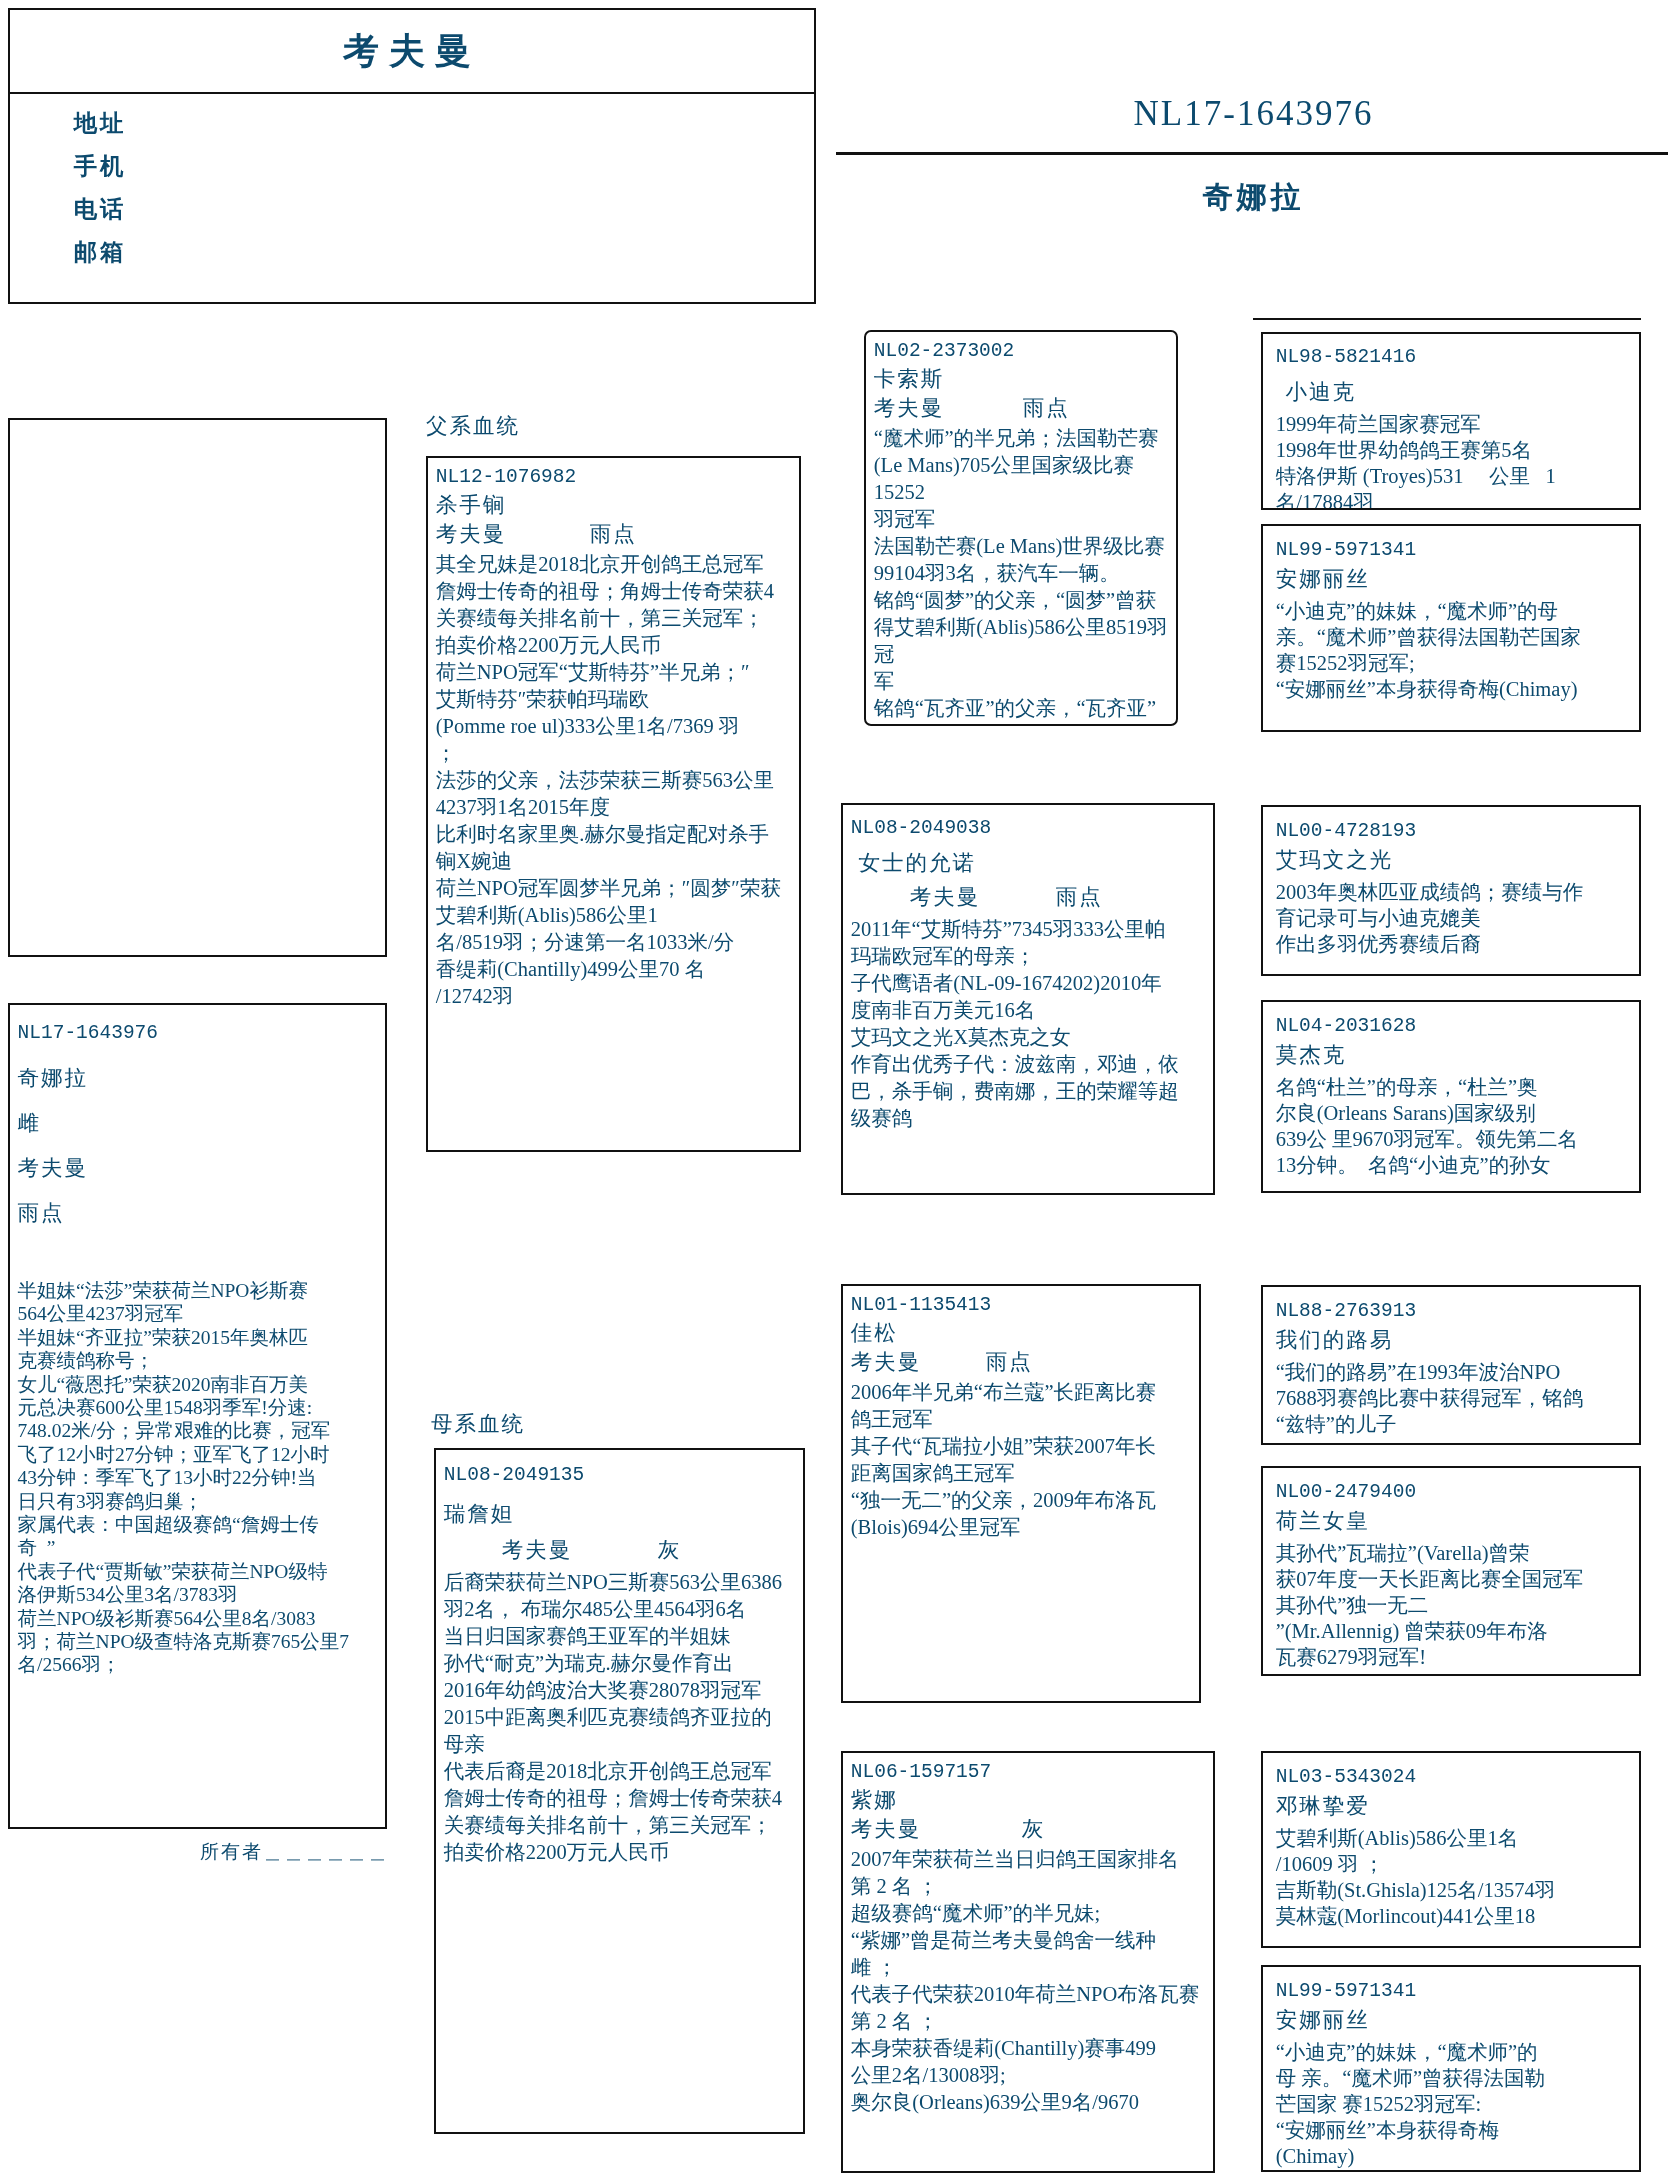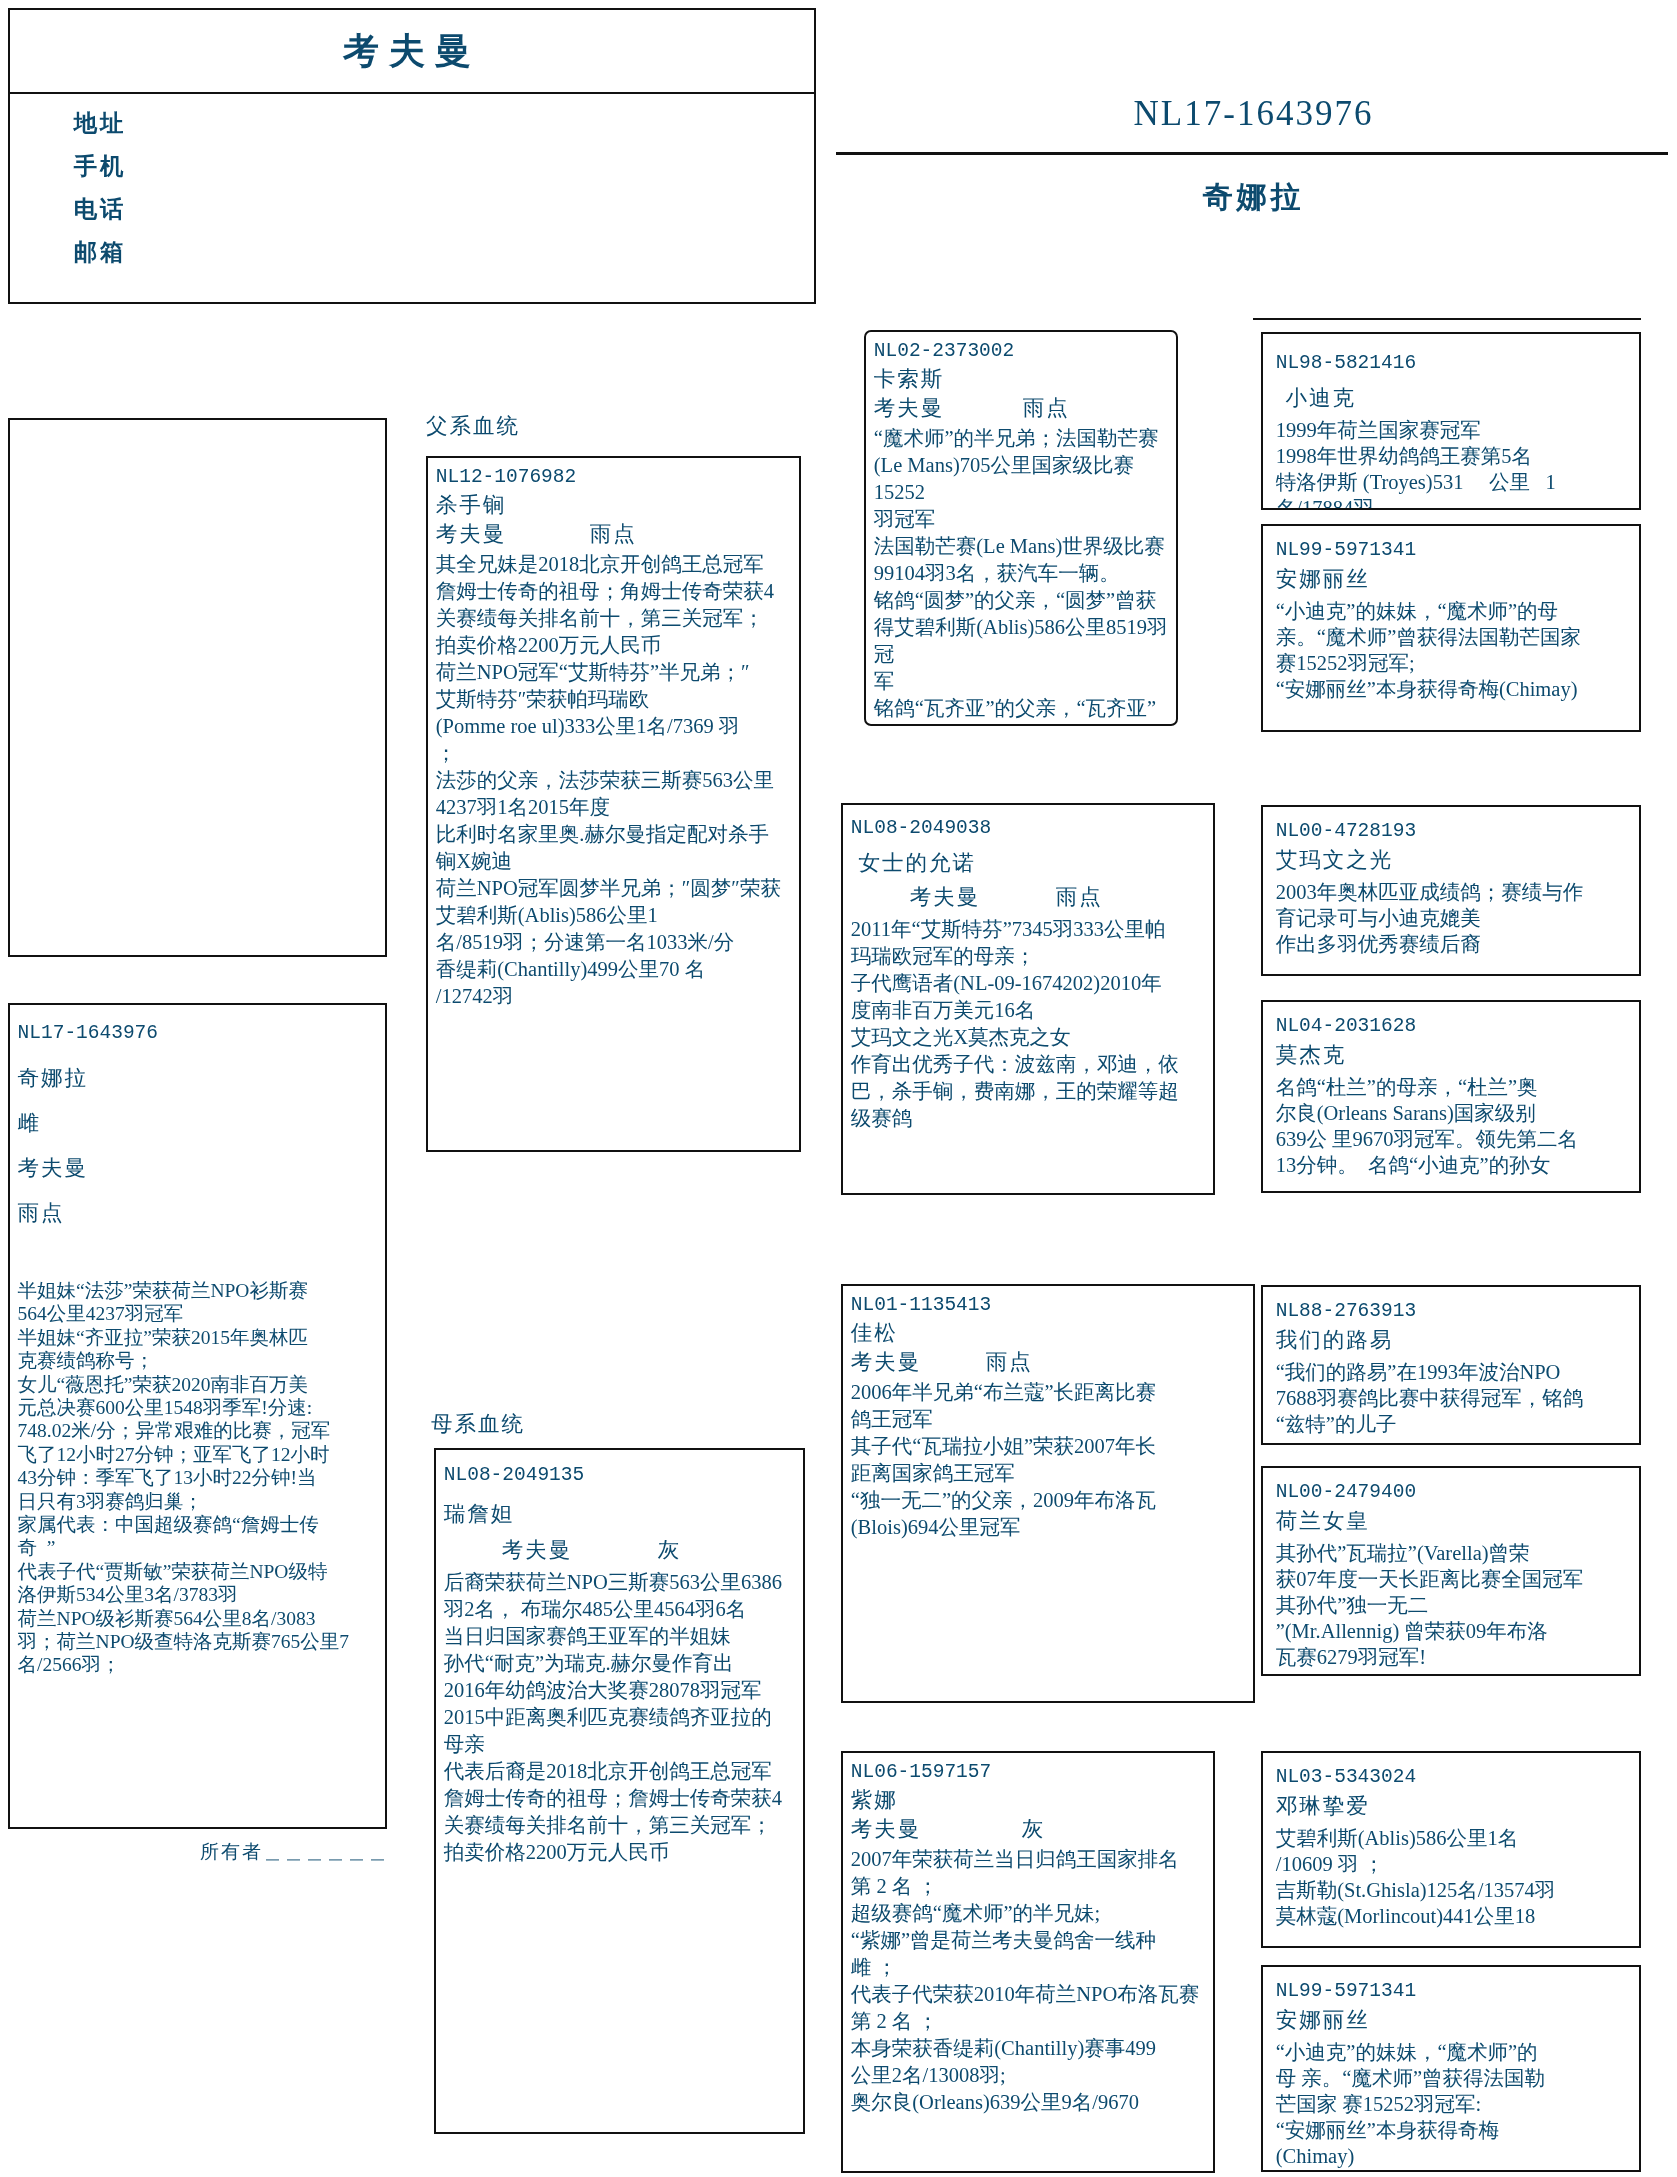--- a/index.html
+++ b/index.html
@@ -63,31 +63,31 @@
   
   #gp1 .ring{line-height:35px;height:35px;}
   #gp1 .bname{line-height:35px;height:35px;text-indent:7.8px;}
   #gp1 .lcrow{line-height:33px;height:33px;}
   
   .ggp{padding-left:12.7px;}
   .ggp .ring{line-height:29px;margin-top:3.9px;}
   .ggp .bname{line-height:29px;margin-bottom:3.9px;}
   .ggp .desc .tline{font-size:20.5px;line-height:26px;}
   #ggp0 .bname{text-indent:9.8px;}
-  #ggp0 .ring{margin-top:9px;margin-bottom:5.9px;}
+  #ggp0 .ring{margin-top:3px;margin-bottom:5.9px;}
   
   #owner{position:absolute;left:200px;top:1839px;font-size:19px;letter-spacing:2px;}
   
   #photo-box{left:7.8px;top:418px;width:379px;height:539px;}
   #subject{left:7.8px;top:1003px;width:379px;height:826px;}
   #sire{left:426px;top:456px;width:375px;height:696px;}
   #dam{left:434px;top:1448px;width:371px;height:686px;}
   #gp0{left:864px;top:330px;width:314px;height:396px;border-radius:7px;}
   #gp1{left:841px;top:803px;width:374px;height:392px;}
-  #gp2{left:841px;top:1284px;width:414px;height:419px;}
+  #gp2{left:841px;top:1284px;width:360px;height:419px;}
   #gp3{left:841px;top:1751px;width:374px;height:422px;}
   #ggp0{left:1261px;top:332px;width:380px;height:178px;}
   #ggp1{left:1261px;top:524px;width:380px;height:208px;}
   #ggp2{left:1261px;top:805px;width:380px;height:171px;}
   #ggp3{left:1261px;top:1000px;width:380px;height:193px;}
   #ggp4{left:1261px;top:1285px;width:380px;height:160px;}
   #ggp5{left:1261px;top:1466px;width:380px;height:210px;}
   #ggp6{left:1261px;top:1751px;width:380px;height:197px;}
   #ggp7{left:1261px;top:1965px;width:380px;height:207px;}
   #lbl-paternal{left:426px;top:411px;}

